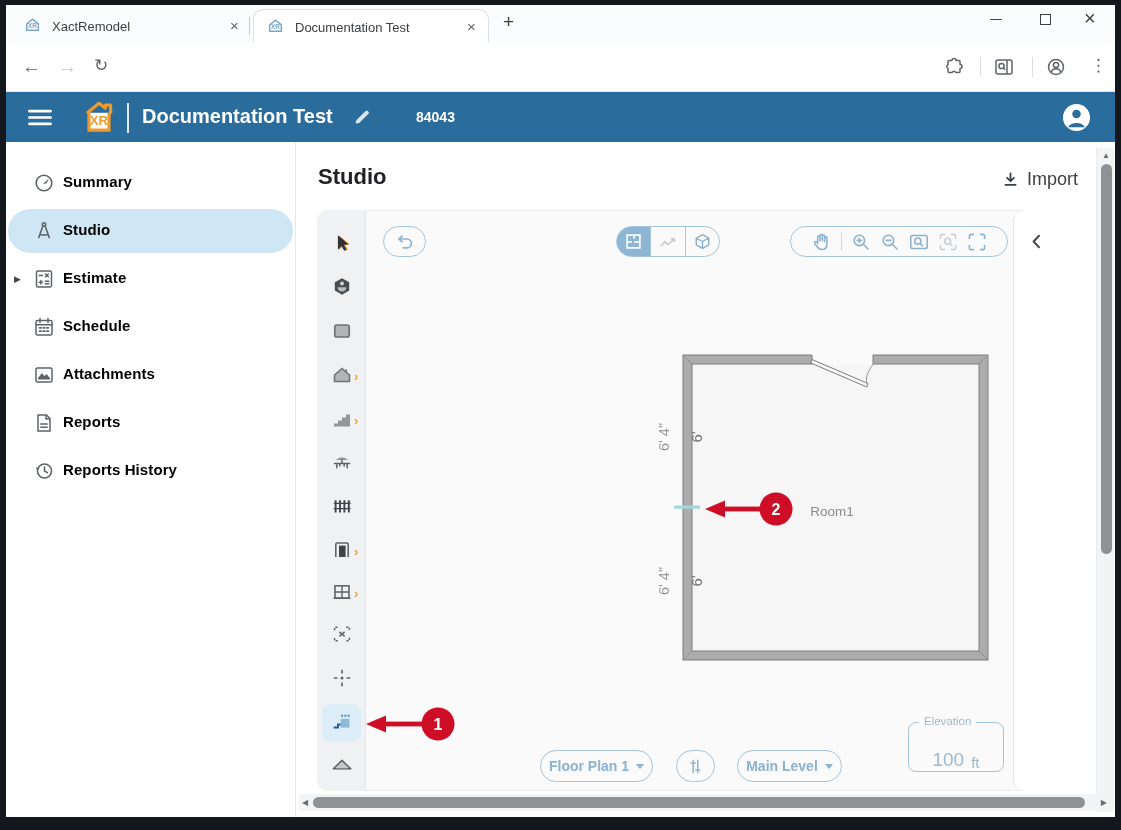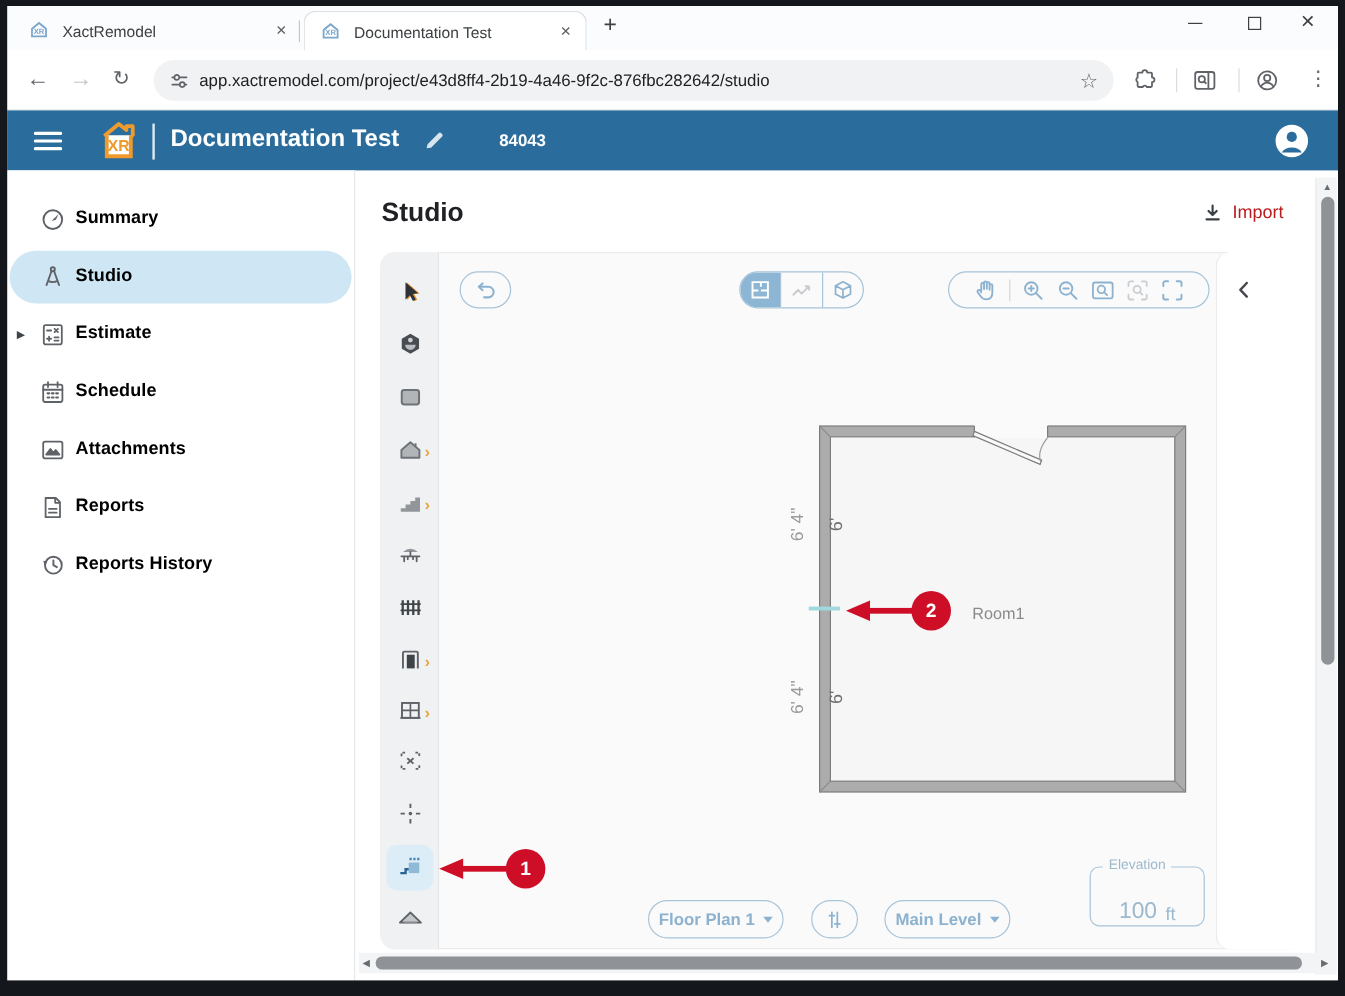--- a/index.html
+++ b/index.html
@@ -84,31 +84,20 @@
 
   <span class="abs" style="left:984px;top:14px;display:inline-block;width:12px;border-top:1.7px solid #3c4043;"></span>
   <span class="abs" style="left:1034px;top:9px;display:inline-block;width:11px;height:11px;border:1.6px solid #3c4043;"></span>
   <span class="abs" style="left:1078px;top:2px;font-size:20px;color:#3c4043;">×</span>
 </div>
 
 <div class="addrbar">
   <span class="navglyph abs" style="left:16px;top:15px;">←</span>
   <span class="navglyph abs" style="left:52px;top:15px;color:#c0c4c9;">→</span>
   <span class="navglyph abs" style="left:88px;top:15px;font-size:17px;">↻</span>
-  <div class="urlpill">
-    <span style="margin-left:14px;display:flex;">
-      <svg width="15" height="15" viewBox="0 0 14 14" fill="none" stroke="#5f6368" stroke-width="1.3" stroke-linecap="round">
-          <path d="M1.5 4.2 H12.5 M1.5 9.8 H12.5"></path>
-          <circle cx="5" cy="4.2" r="1.9" fill="#f0f2f4"></circle>
-          <circle cx="9.2" cy="9.8" r="1.9" fill="#f0f2f4"></circle>
-        </svg>
-    </span>
-    <span class="urltext" style="margin-left:9px;flex:1;">app.xactremodel.com/project/e43d8ff4-2b19-4a46-9f2c-876fbc282642/studio</span>
-    <span style="margin-right:13px;font-size:17px;color:#5f6368;line-height:1;">☆</span>
-  </div>
   <span class="abs" style="left:938px;top:15px;">
     <svg width="20" height="20" viewBox="0 0 20 20" fill="none" stroke="#5f6368" stroke-width="1.5" stroke-linejoin="round">
         <path d="M8 3.5 a2 2 0 0 1 4 0 h3 a1 1 0 0 1 1 1 v3 a2 2 0 0 1 0 4 v3 a1 1 0 0 1 -1 1 h-3.2 a2 2 0 0 0 -3.6 0 H5 a1 1 0 0 1 -1 -1 v-3.2 a2 2 0 0 1 0 -3.6 V4.5 a1 1 0 0 1 1 -1 Z"></path>
       </svg>
   </span>
   <div class="abs" style="left:974px;top:15px;width:1px;height:20px;background:#dadce0;"></div>
   <span class="abs" style="left:988px;top:15px;">
     <svg width="20" height="20" viewBox="0 0 20 20" fill="none" stroke="#5f6368" stroke-width="1.5">
         <rect x="2" y="3" width="16" height="14" rx="2"></rect>
         <path d="M13 3 V17"></path>
@@ -236,21 +225,21 @@
 </div>
 
 <span class="abs" style="left:318px;top:164px;font-size:22px;font-weight:bold;color:#202124;">Studio</span>
 <div class="abs" style="left:1002px;top:169px;display:flex;align-items:center;gap:8px;cursor:pointer;">
   <span style="display:flex;">
     <svg width="17" height="17" viewBox="0 0 18 18" fill="none" stroke="#3b4045" stroke-width="1.9" stroke-linecap="round" stroke-linejoin="round">
         <path d="M9 2.5 V10.6 M5.4 7.2 L9 10.8 L12.6 7.2"></path>
         <path d="M3.6 14.6 H14.4"></path>
       </svg>
   </span>
-  <span style="font-size:15px;color:#b91c1c;">Import</span>
+  <span style="font-size:18px;color:#404040;">Import</span>
 </div>
 
 <div class="card"></div>
 <div class="strip">
   <div class="toolbtn" style="top:14px;">
     <svg width="22" height="22" viewBox="0 0 22 22">
         <path d="M8.2 3.4 L8.2 18 L11.9 14.3 L14.4 19 L16.7 17.7 L14.2 13.1 L18.7 12.5 Z" fill="#e8922f"></path>
         <path d="M6.9 3.2 L6.9 17.8 L10.6 14.1 L13.1 18.8 L15.4 17.5 L12.9 12.9 L17.4 12.3 Z" fill="#2f3337"></path>
       </svg>
   </div>

